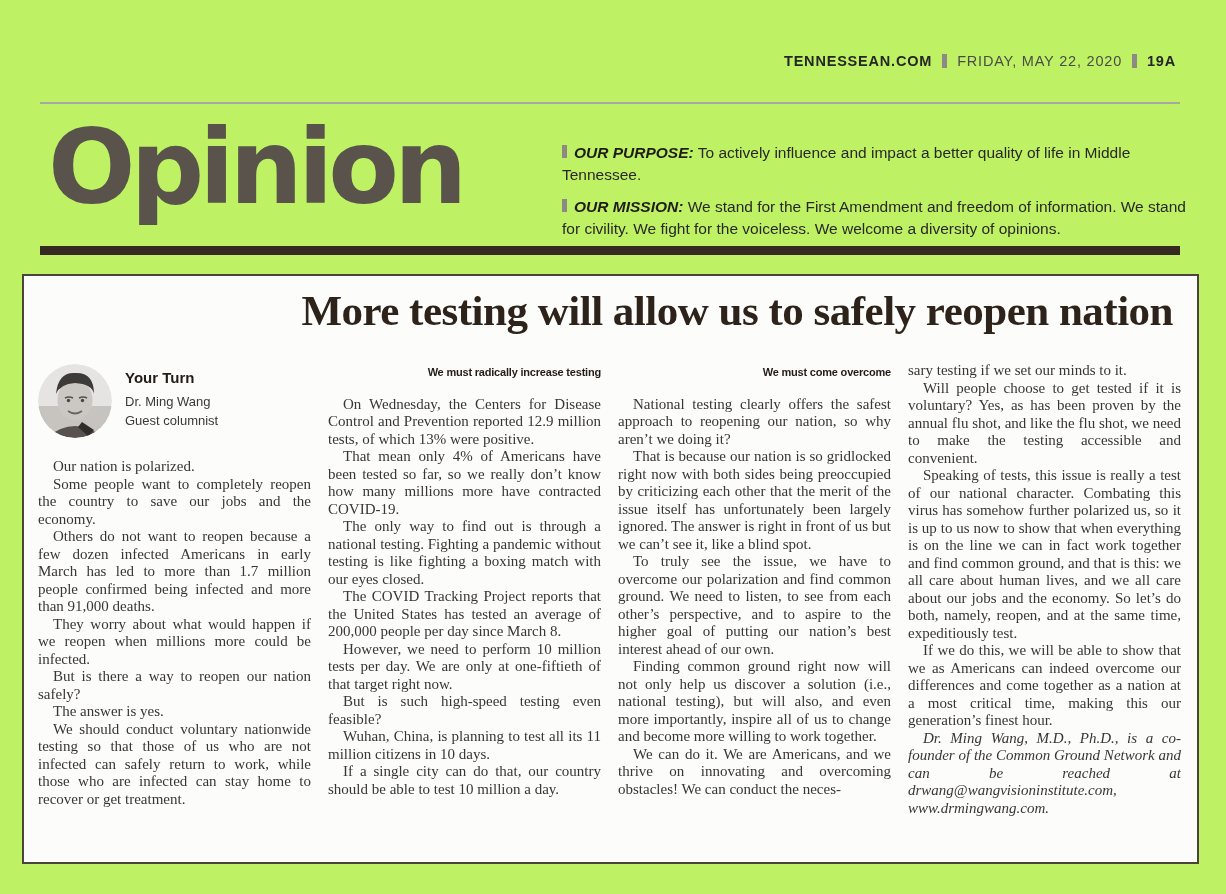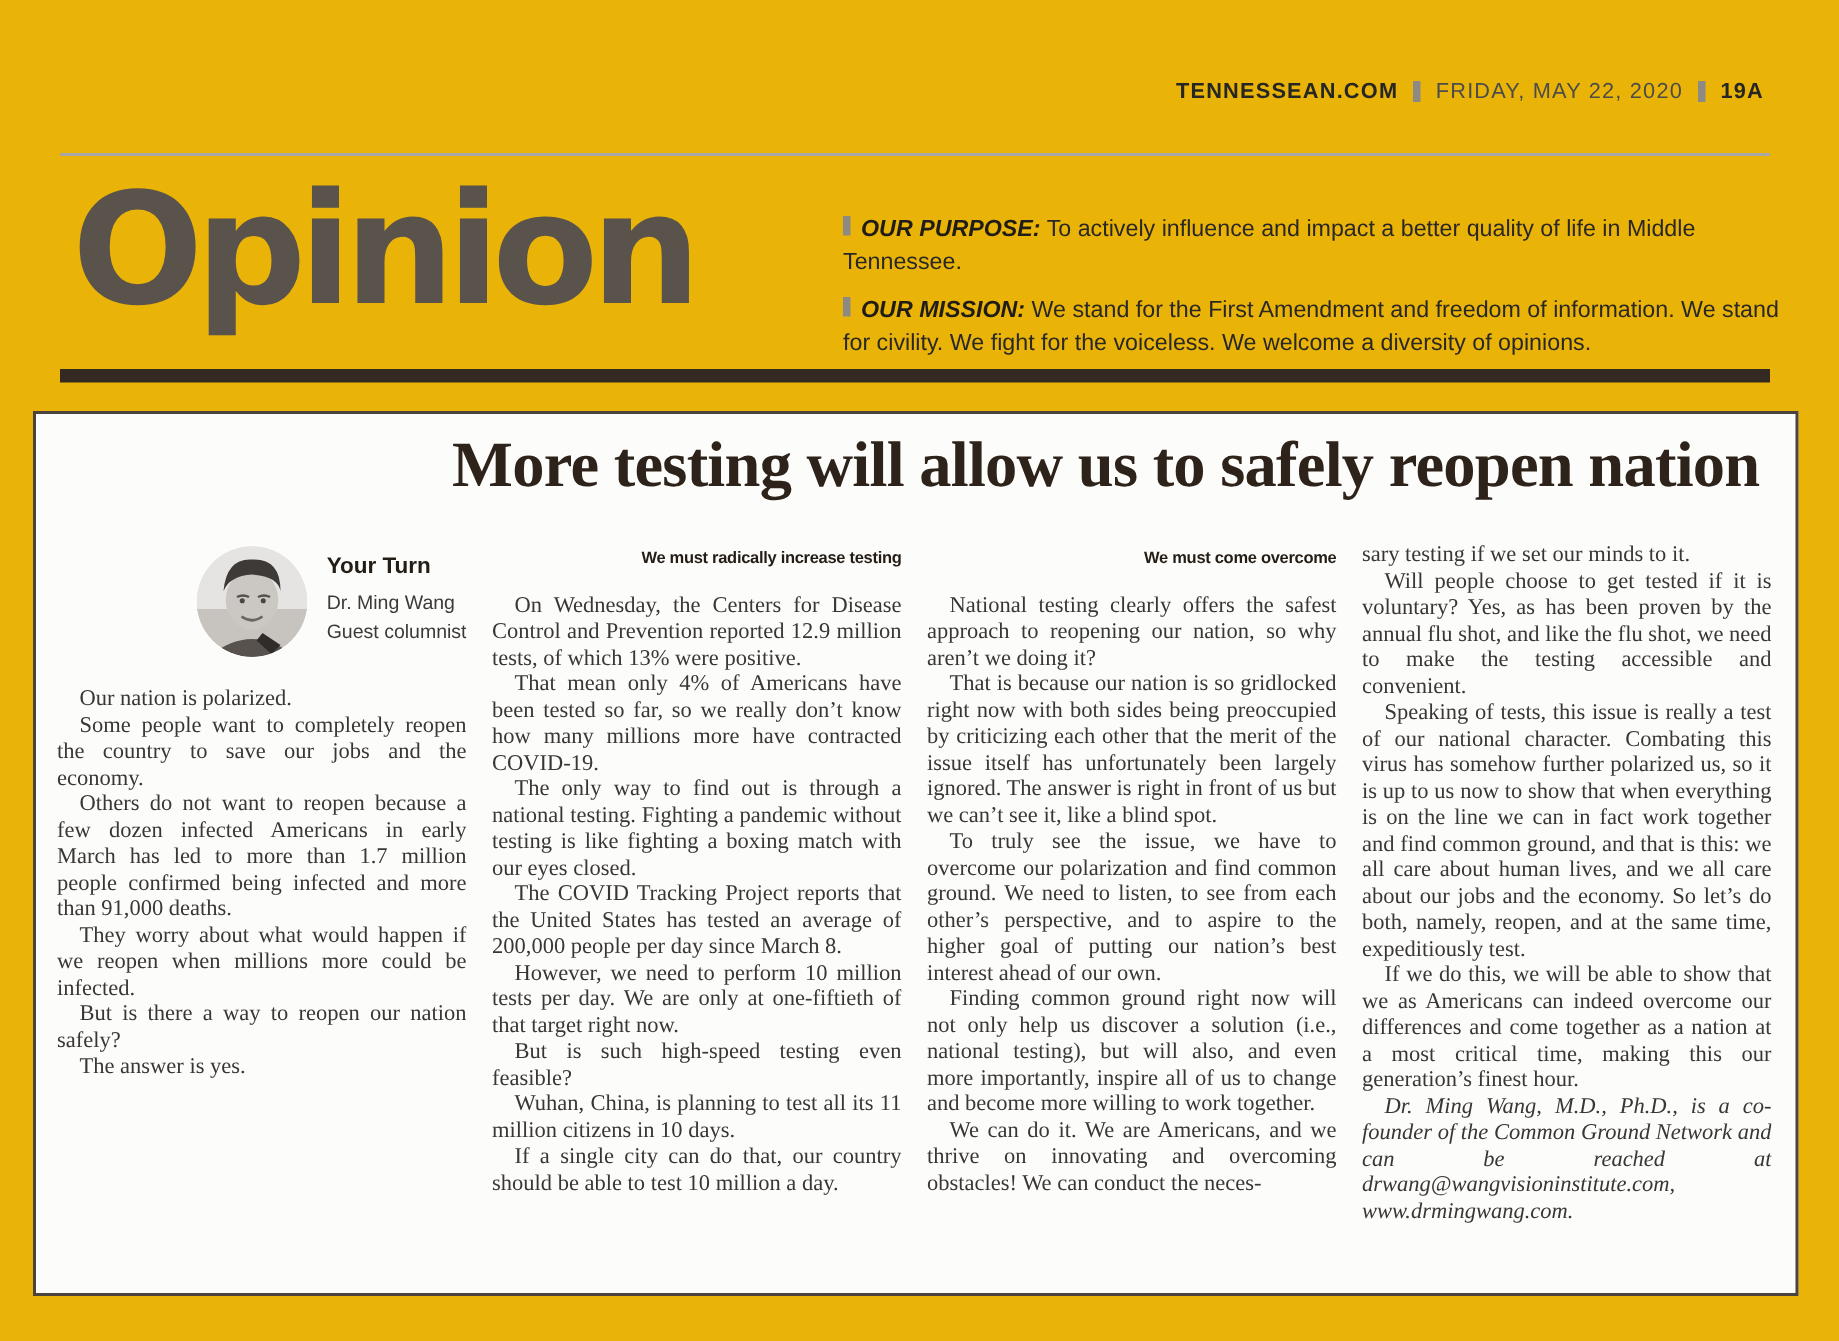--- a/index.html
+++ b/index.html
@@ -1,19 +1,19 @@
 <!DOCTYPE html>
 <html lang="en"><head>
 <meta charset="utf-8">
 <style>
   html,body{margin:0;padding:0;}
   #page{
     position:relative;
     width:1226px;height:894px;
-    background:#eab308;
+    background:#bef264;
     font-family:"Liberation Sans", sans-serif;
     overflow:hidden;
   }
   
   .masthead{
     position:absolute;top:53px;right:50px;
     display:flex;align-items:center;gap:10px;
     font-size:14.5px;letter-spacing:.8px;color:#2b2b29;
   }
   .masthead .site,.masthead .page-num{font-weight:bold;color:#262624;}
@@ -68,21 +68,21 @@
   }
   .paras p{
     margin:0;text-indent:15px;text-align:justify;
     hyphens:auto;-webkit-hyphens:auto;
   }
   .paras p.cont{text-indent:0;}
   .signature{
     margin:0;font-style:italic;text-indent:15px;text-align:justify;
   }
   
-  .byline{display:flex;gap:13px;margin:2px 0 20px;justify-content:flex-end;}
+  .byline{display:flex;gap:13px;margin:2px 0 20px;}
   .byline-photo{width:74px;height:74px;border-radius:50%;flex:none;display:block;}
   .byline-text{font-family:"Liberation Sans", sans-serif;padding-top:5px;}
   .kicker{font-weight:bold;font-size:15px;color:#241d16;margin:0 0 5px;}
   .byline-author,.byline-role{font-size:13px;color:#3c3936;line-height:1.5;}
 </style>
 </head>
 <body>
 
 <div id="page">
 
@@ -138,20 +138,21 @@
             <div class="byline-role">Guest columnist</div>
           </div>
         </div>
         <div class="paras">
             <p>Our nation is polarized.</p>
             <p>Some people want to completely reopen the country to save our jobs and the economy.</p>
             <p>Others do not want to reopen because a few dozen infected Americans in early March has led to more than 1.7 million people confirmed being infected and more than 91,000 deaths.</p>
             <p>They worry about what would happen if we reopen when millions more could be infected.</p>
             <p>But is there a way to reopen our nation safely?</p>
             <p>The answer is yes.</p>
+            <p>We should conduct voluntary nationwide testing so that those of us who are not infected can safely return to work, while those who are infected can stay home to recover or get treatment.</p>
           </div>
       </div>
 
       <div class="col">
         <h3 class="col-heading">We must radically increase testing</h3>
         <div class="paras">
             <p>On Wednesday, the Centers for Disease Control and Prevention reported 12.9 million tests, of which 13% were positive.</p>
             <p>That mean only 4% of Americans have been tested so far, so we really don’t know how many millions more have contracted COVID-19.</p>
             <p>The only way to find out is through a national testing. Fighting a pandemic without testing is like fighting a boxing match with our eyes closed.</p>
             <p>The COVID Tracking Project reports that the United States has tested an average of 200,000 people per day since March 8.</p>

